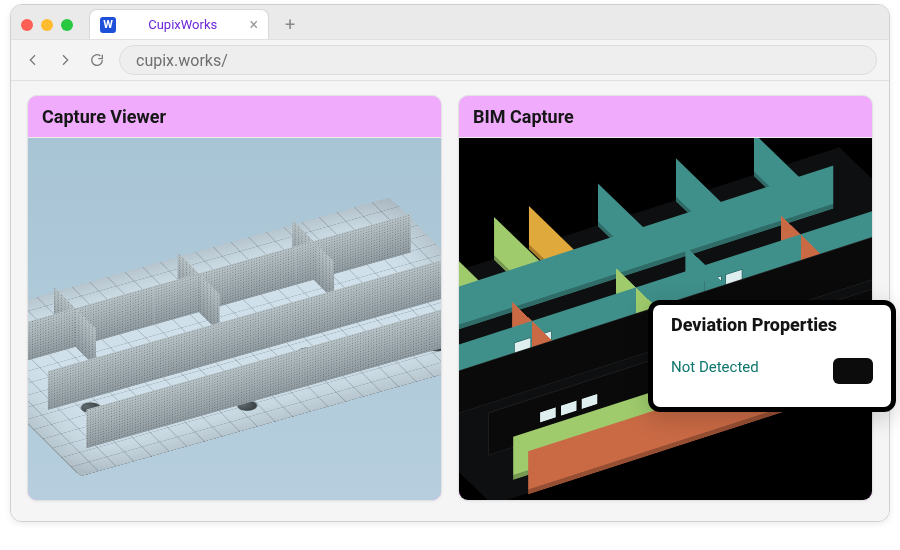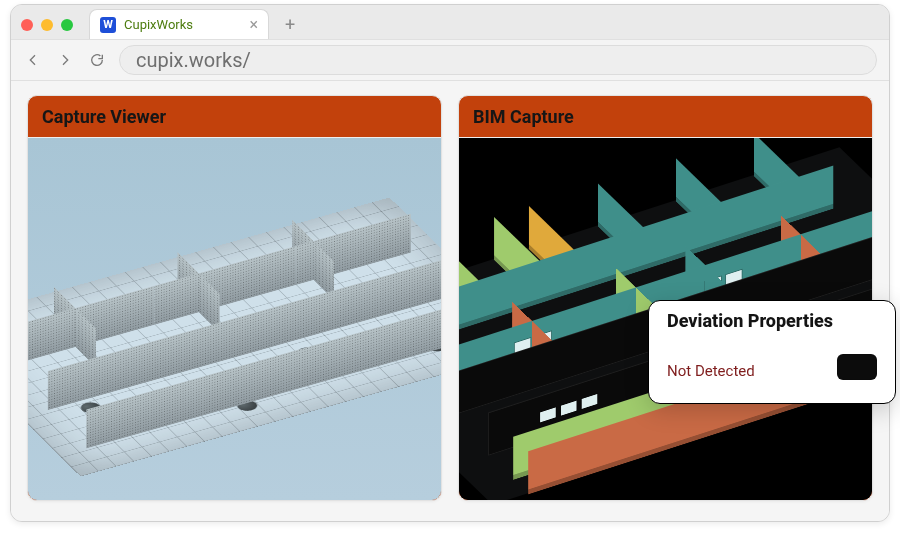--- a/index.html
+++ b/index.html
@@ -55,21 +55,21 @@
     gap: 8px;
     color: #6e6e6e;
     font-size: 13px;
   }
   .favicon {
     width: 16px; height: 16px; border-radius: 3px;
     background: #1e4fd8; color: #fff;
     display: flex; align-items: center; justify-content: center;
     font-size: 11px; font-weight: 700;
   }
-  .tab-title { flex: 1; color: #4d7c0f; }
+  .tab-title { flex: 1; color: #6d28d9; text-align: center; }
   .tab-close { color: #9a9a9a; font-size: 16px; line-height: 1; cursor: pointer; }
   .newtab {
     width: 26px; height: 26px; display:flex; align-items:center; justify-content:center;
     color:#8a8a8a; font-size:18px; margin-bottom:2px; cursor:pointer;
   }
 
   .addrbar {
     display: flex; align-items: center;
     height: 42px; padding: 6px 12px;
     gap: 12px;
@@ -84,34 +84,34 @@
   .navbtn svg { width: 16px; height:16px; stroke:#7a7a7a; fill:none; stroke-width:2; }
   .url {
     flex: 1;
     height: 30px;
     background: #eeeeee;
     border: 1px solid #dcdcdc;
     border-radius: 16px;
     padding: 0 16px;
     display:flex; align-items:center;
     color: #6f6f6f;
-    font-size: 20px;
+    font-size: 16px;
   }
 
   
   .content {
     display: flex;
     gap: 16px;
     padding: 14px 16px 20px;
     background: #f5f5f5;
     height: 440px;
   }
   .panel {
     flex: 1;
-    background: #c2410c;
+    background: #f0abfc;
     border: 1px solid #e2e2e2;
     border-radius: 10px;
     overflow: hidden;
     display: flex;
     flex-direction: column;
     box-shadow: 0 1px 3px rgba(0,0,0,0.05);
   }
   .panel-header {
     padding: 10px 14px;
     font-weight: 700;
@@ -188,32 +188,32 @@
     outline:1px solid rgba(0,0,0,.25);
   }
 
   
   .legend {
     position: absolute;
     right: 4px;
     top: 300px;
     width: 248px;
     background:#fff;
-    border: 1px solid #000000;
+    border: 5px solid #000000;
     border-radius: 12px;
     padding: 9px 18px 14px;
     box-shadow: 0 6px 24px rgba(0,0,0,.18);
   }
   .legend-title {
     font-weight: 800; font-size: 18px; margin-bottom: 14px; color:#141414;
   }
   .legend-row {
-    display:flex; align-items:flex-end; justify-content:space-between;
+    display:flex; align-items:flex-start; justify-content:space-between;
     padding: 9px 0;
-    font-size: 15px; color:#7f1d1d;
+    font-size: 15px; color:#0f766e;
   }
   .swatch {
     width: 40px; height: 26px; border-radius: 6px;
     box-shadow: inset 0 0 0 1px rgba(0,0,0,.08);
   }
 </style>
 </head>
 <body>
 
 <div class="browser">

